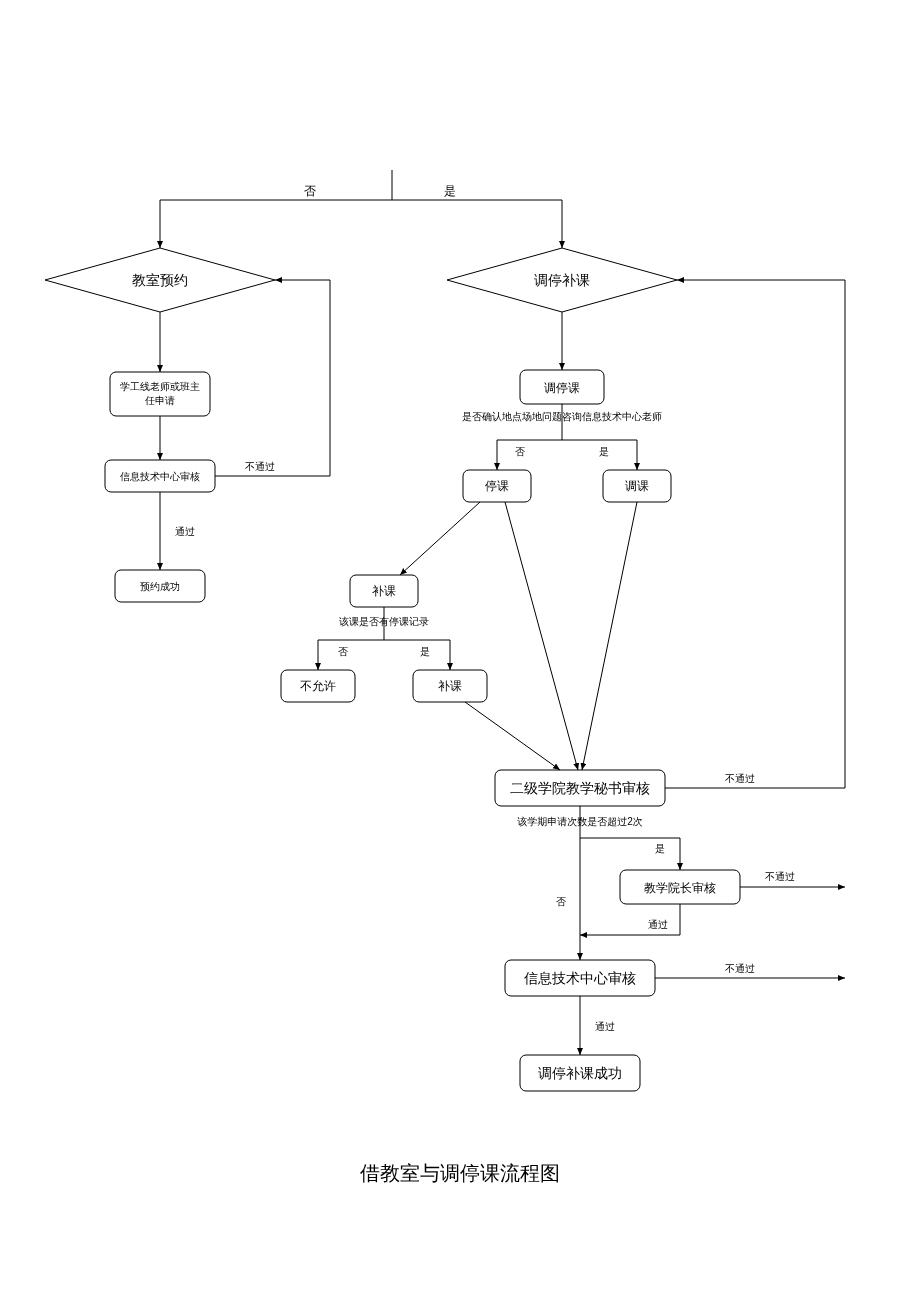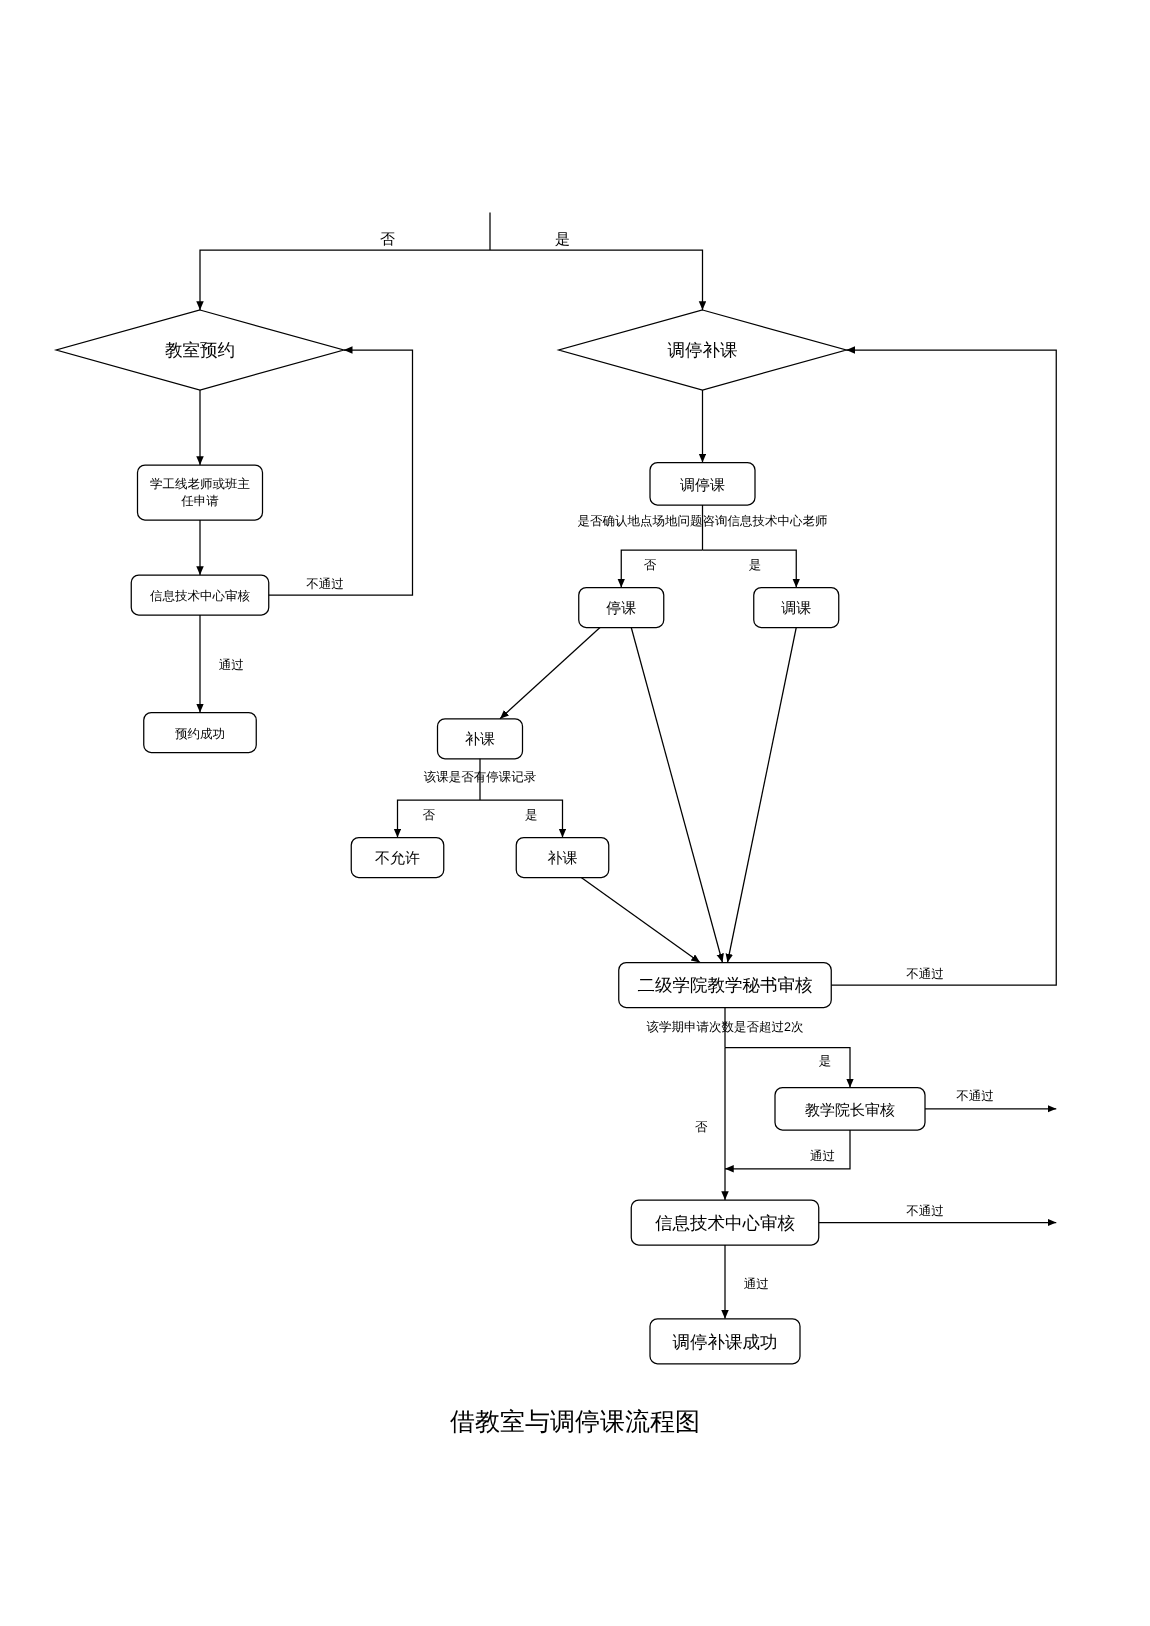--- a/index.html
+++ b/index.html
@@ -130,14 +130,14 @@
 <text class="lbl-sm" x="740" y="972" text-anchor="middle">不通过</text>
 
 <line x1="580" y1="996" x2="580" y2="1055" class="arrow" marker-end="url(#ar)"></line>
 <text class="lbl-sm" x="595" y="1030">通过</text>
 
 <rect class="box" x="520" y="1055" width="120" height="36" rx="6"></rect>
 <text class="lbl-lg" x="580" y="1078" text-anchor="middle">调停补课成功</text>
 
 </svg>
 
-<div class="caption" style="top:1124px;">借教室与调停课流程图</div>
+<div class="caption" style="top:1160px;">借教室与调停课流程图</div>
 </div>
 
 </body></html>

